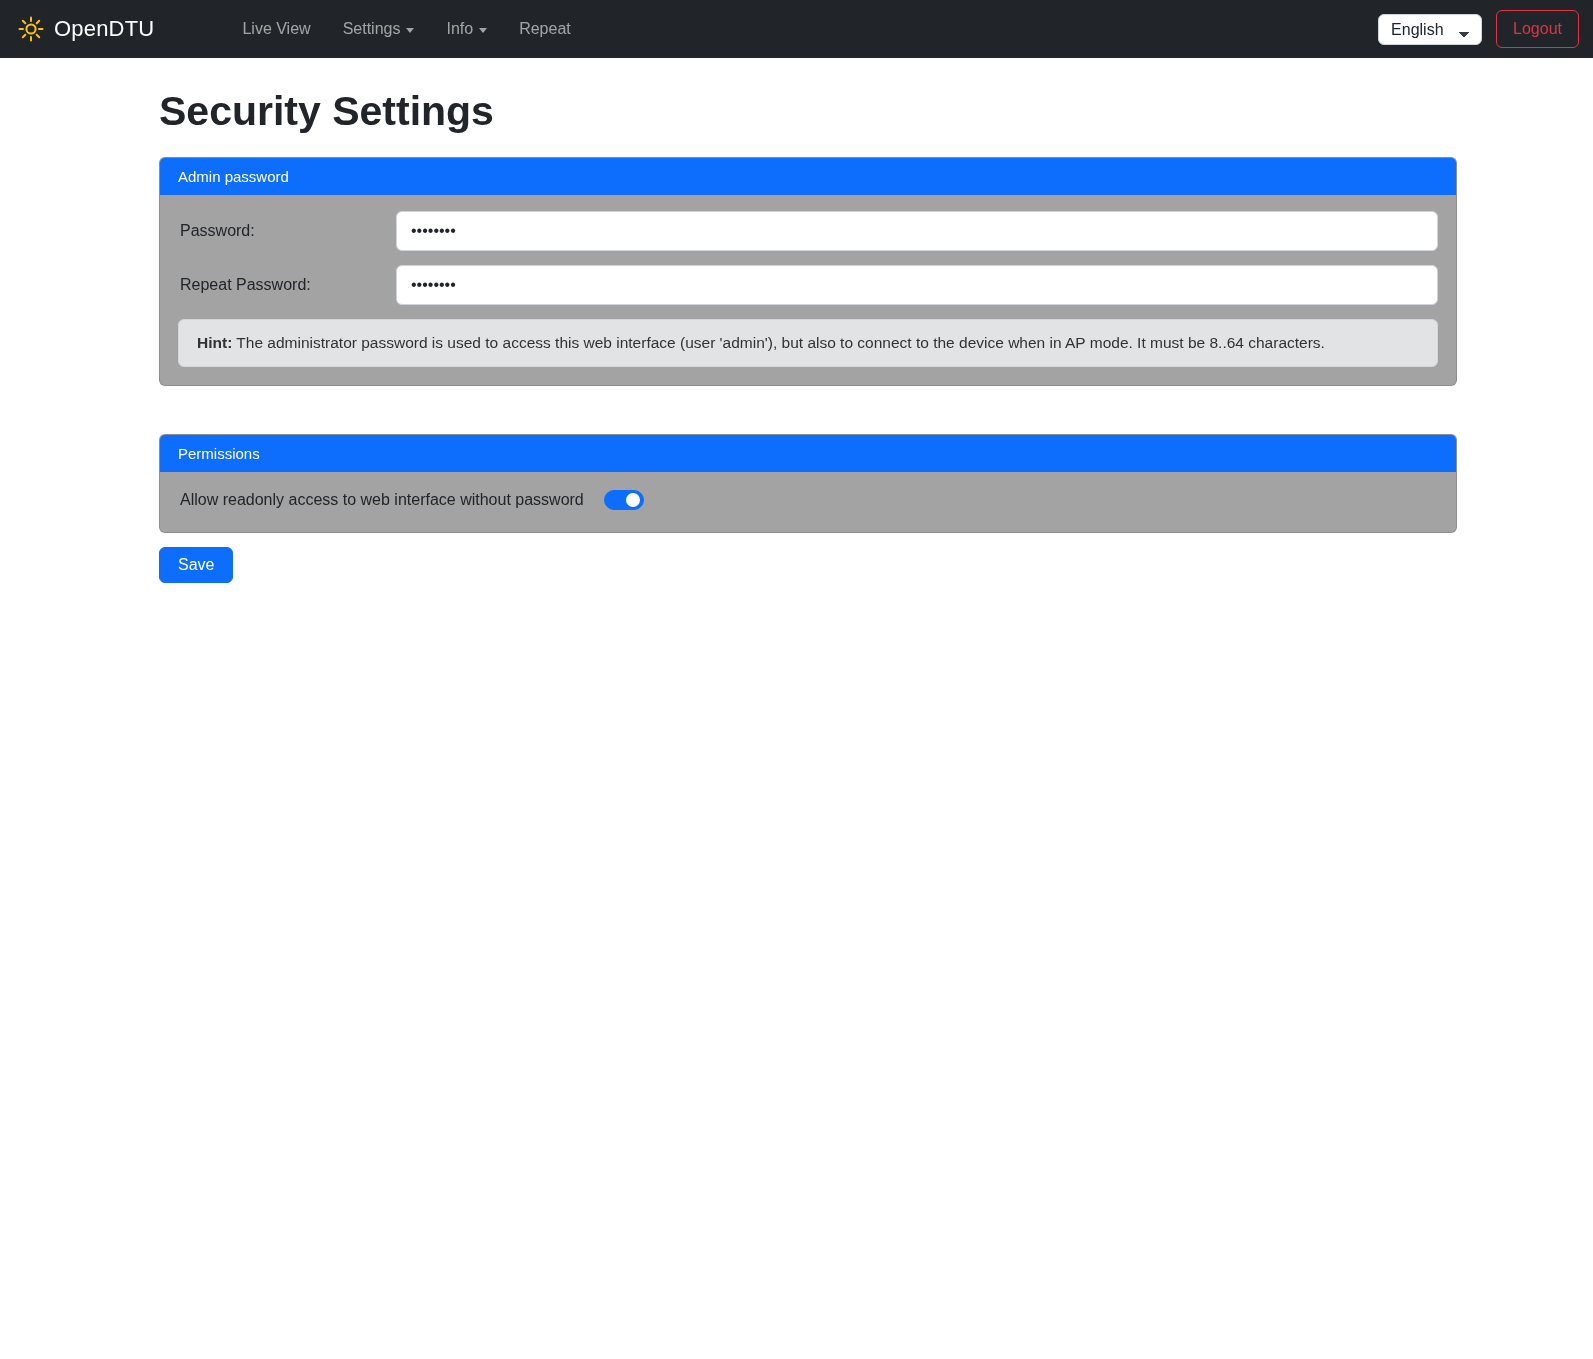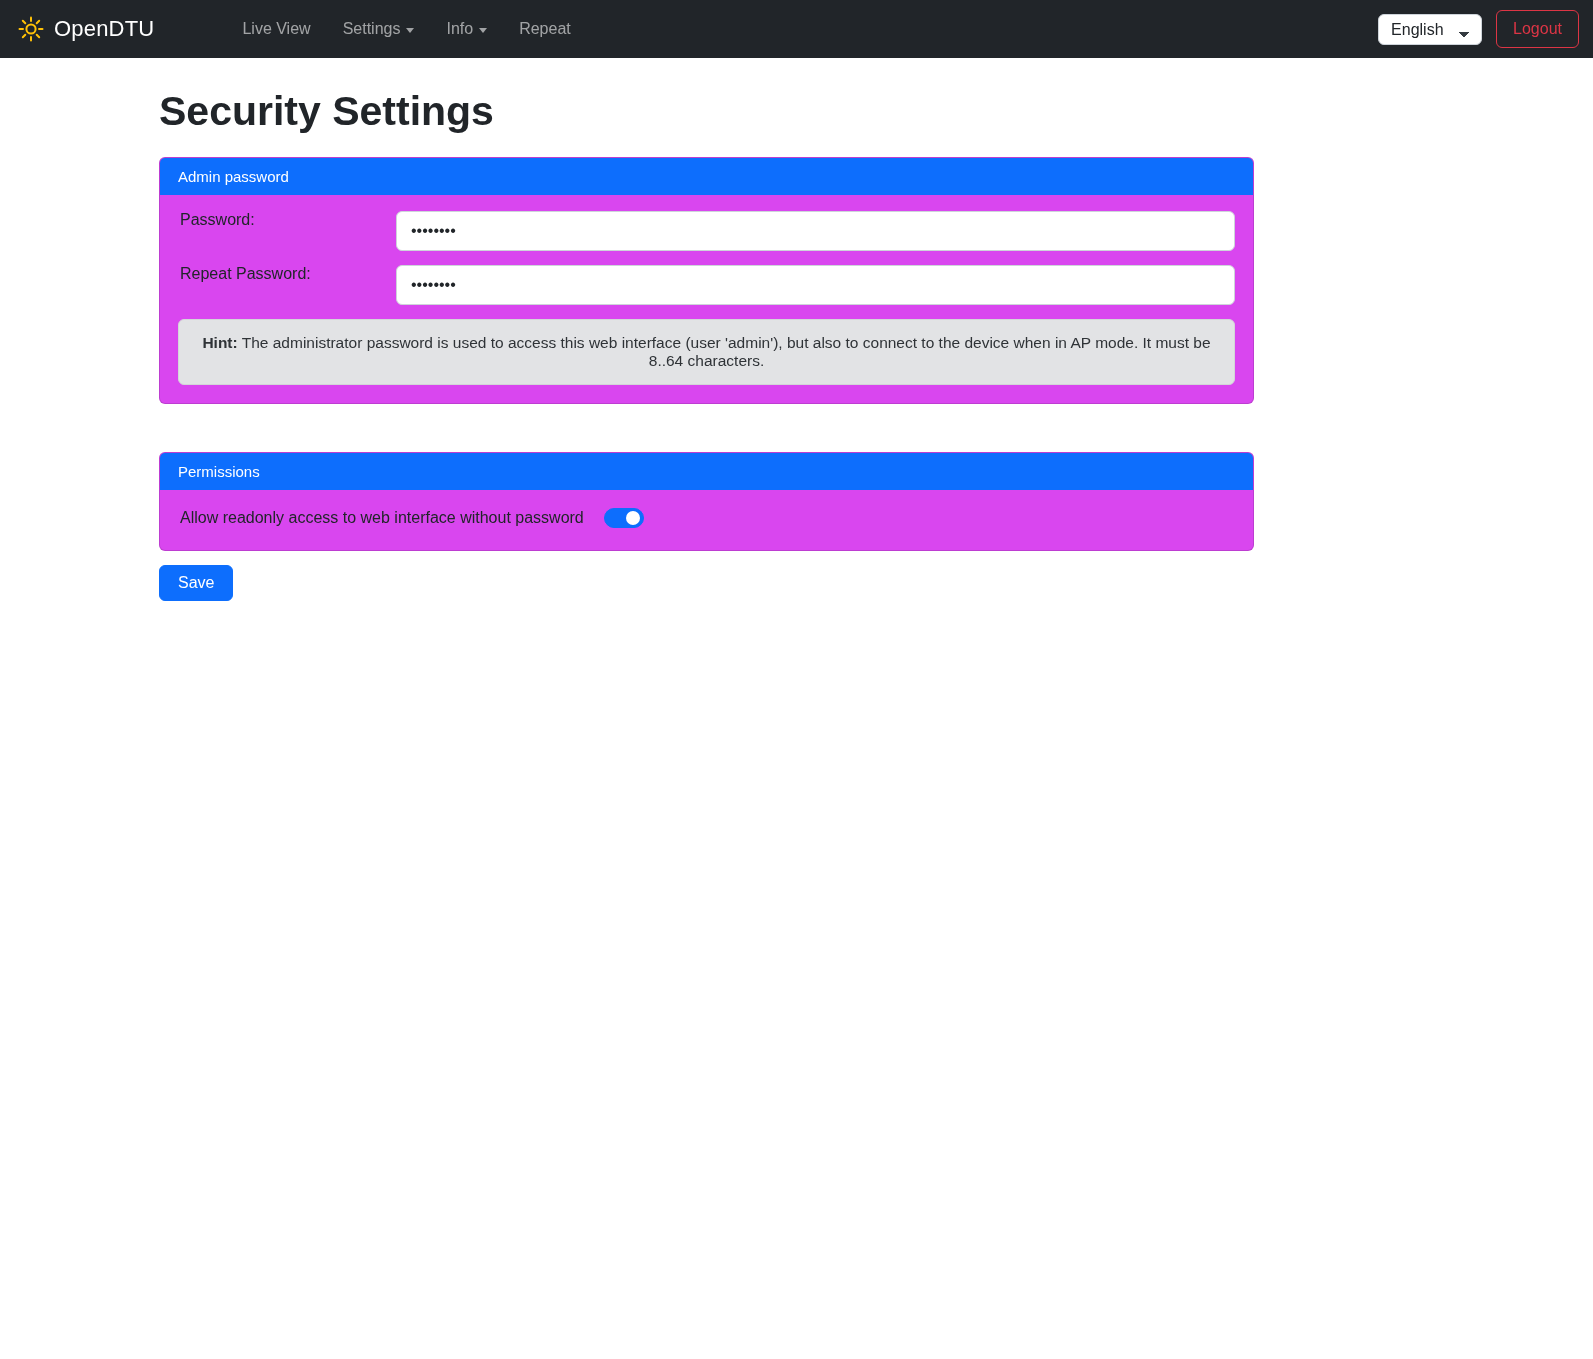--- a/index.html
+++ b/index.html
@@ -101,40 +101,40 @@
     padding: 0 0 0 11px;
   }
   .page-title {
     font-size: 41px;
     font-weight: bold;
     margin: 30px 0 22px 148px;
     color: #212529;
   }
 
   .card {
-    width: 1095px;
+    width: 1298px;
     margin-left: 148px;
     border: 1px solid rgba(0,0,0,0.125);
     border-radius: 6px;
-    background: #d946ef;
+    background: #a3a3a3;
     overflow: hidden;
   }
   .card-header {
     background: #0d6efd;
     color: #ffffff;
     font-size: 15px;
     padding: 10px 18px;
   }
   .card-body {
     padding: 16px 18px 18px 18px;
   }
 
   .form-row {
     display: flex;
-    align-items: flex-start;
+    align-items: center;
     margin-bottom: 14px;
   }
   .form-label {
     width: 218px;
     font-size: 16px;
     color: #212529;
     padding-left: 2px;
   }
   .form-control {
     flex: 1;
@@ -149,21 +149,20 @@
   }
 
   .hint-box {
     background: #e2e3e5;
     border: 1px solid #d3d6d8;
     border-radius: 6px;
     padding: 14px 18px;
     font-size: 15.5px;
     color: #2f3337;
     margin-top: 14px;
-    text-align: center;
   }
   .hint-box b { font-weight: bold; }
 
   .spacer { height: 48px; }
 
   .perm-row {
     display: flex;
     align-items: center;
     gap: 20px;
     padding: 2px 0 4px 2px;

